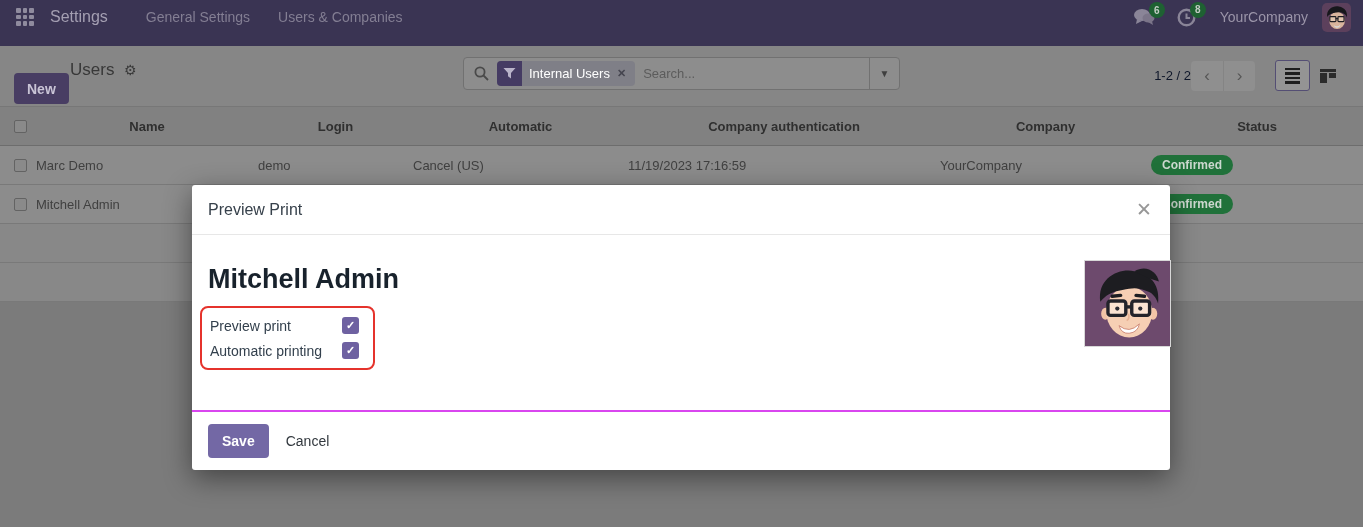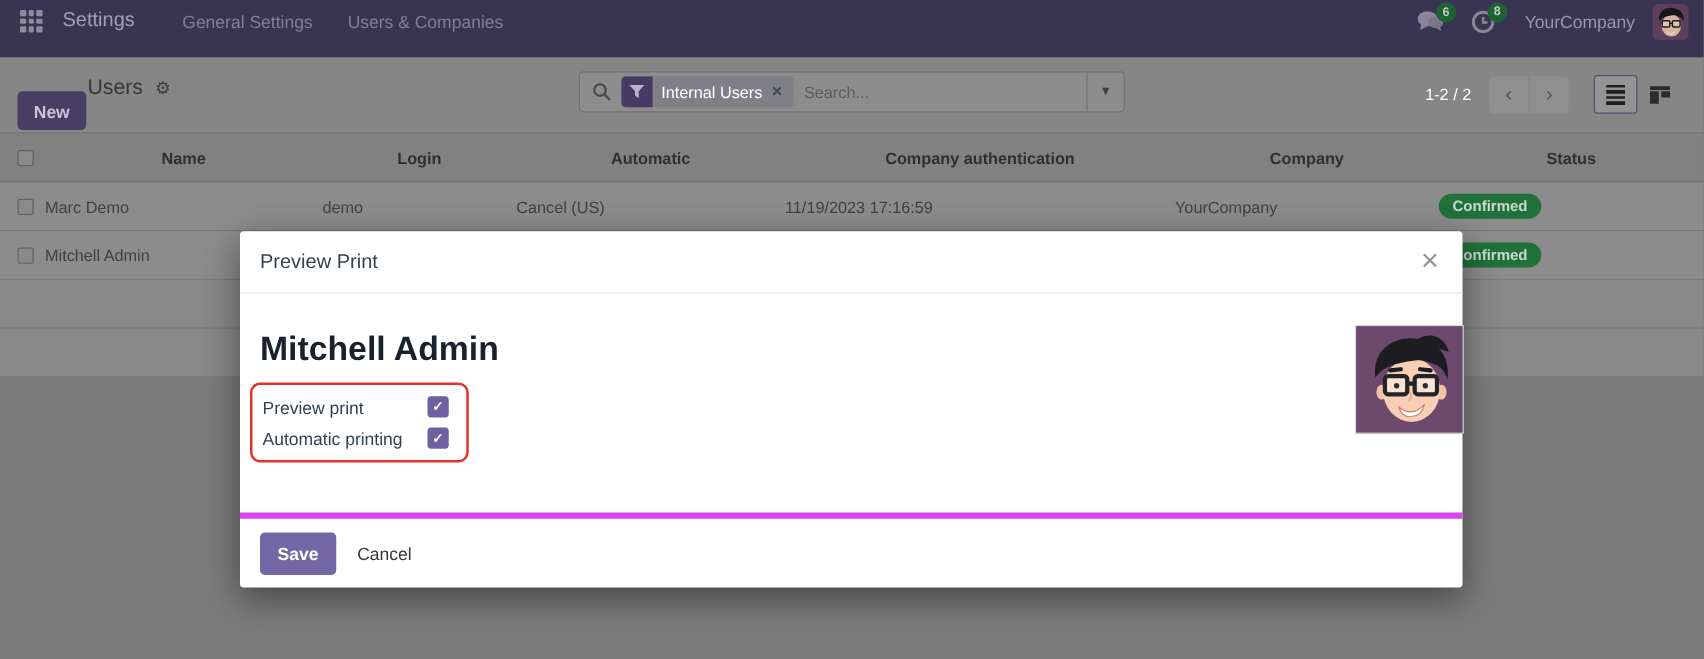--- a/index.html
+++ b/index.html
@@ -58,21 +58,21 @@
     font-size:13px; font-family:inherit; color:#3c3c3c; padding:0 8px;
   }
   .search-input::placeholder { color:#5c5c5c; opacity:1; }
   .search-toggle {
     width:30px; align-self:stretch; border-left:1px solid #717171;
     display:flex; align-items:center; justify-content:center;
     font-size:10px; color:#3f3f3f; cursor:pointer;
   }
 
   .pager { position:absolute; right:0; top:14px; display:flex; align-items:center; }
-  .pager-range { font-size:13px; color:#ffffff; margin-right:14px; }
+  .pager-range { font-size:13px; color:#0f172a; margin-right:0; }
   .pager-btns { display:flex; border-radius:4px; overflow:hidden; }
   .pager-btn {
     width:32px; height:30px; background:#8f8f8f; border:none; color:#565656;
     font-size:17px; line-height:1; cursor:pointer; font-family:inherit;
   }
   .pager-btn + .pager-btn { border-left:1px solid #848484; }
   .view-switcher { display:flex; margin:0 18px 0 20px; }
   .vs-btn { width:35px; height:31px; display:flex; align-items:center; justify-content:center; cursor:pointer; border-radius:3px; }
   .vs-btn.active { background:#949494; border:1px solid #544e74; }
   .list-icon { display:flex; flex-direction:column; gap:2px; }
@@ -129,21 +129,21 @@
     display:flex; align-items:center; justify-content:center;
     color:#ffffff; font-size:11px; font-weight:bold; cursor:pointer;
   }
   .modal-avatar {
     position:absolute; top:-4px; right:-1px; width:87px; height:87px;
     border:1px solid #d8d8d8; background:#6d4a6d;
   }
   .modal-avatar svg { display:block; width:100%; height:100%; }
   .modal-footer {
     position:absolute; left:0; right:0; bottom:0; height:60px;
-    border-top:5px solid #d946ef; display:flex; align-items:center; padding-left:16px;
+    border-top:2px solid #d946ef; display:flex; align-items:center; padding-left:16px;
   }
   .btn-save {
     background:#7368a5; color:#fff; border:none; border-radius:4px;
     padding:9px 14px; font-size:14px; font-weight:bold; font-family:inherit; cursor:pointer;
   }
   .btn-cancel {
     background:none; border:none; margin-left:17px; font-size:14px;
     color:#32383e; font-family:inherit; cursor:pointer;
   }
 </style>

